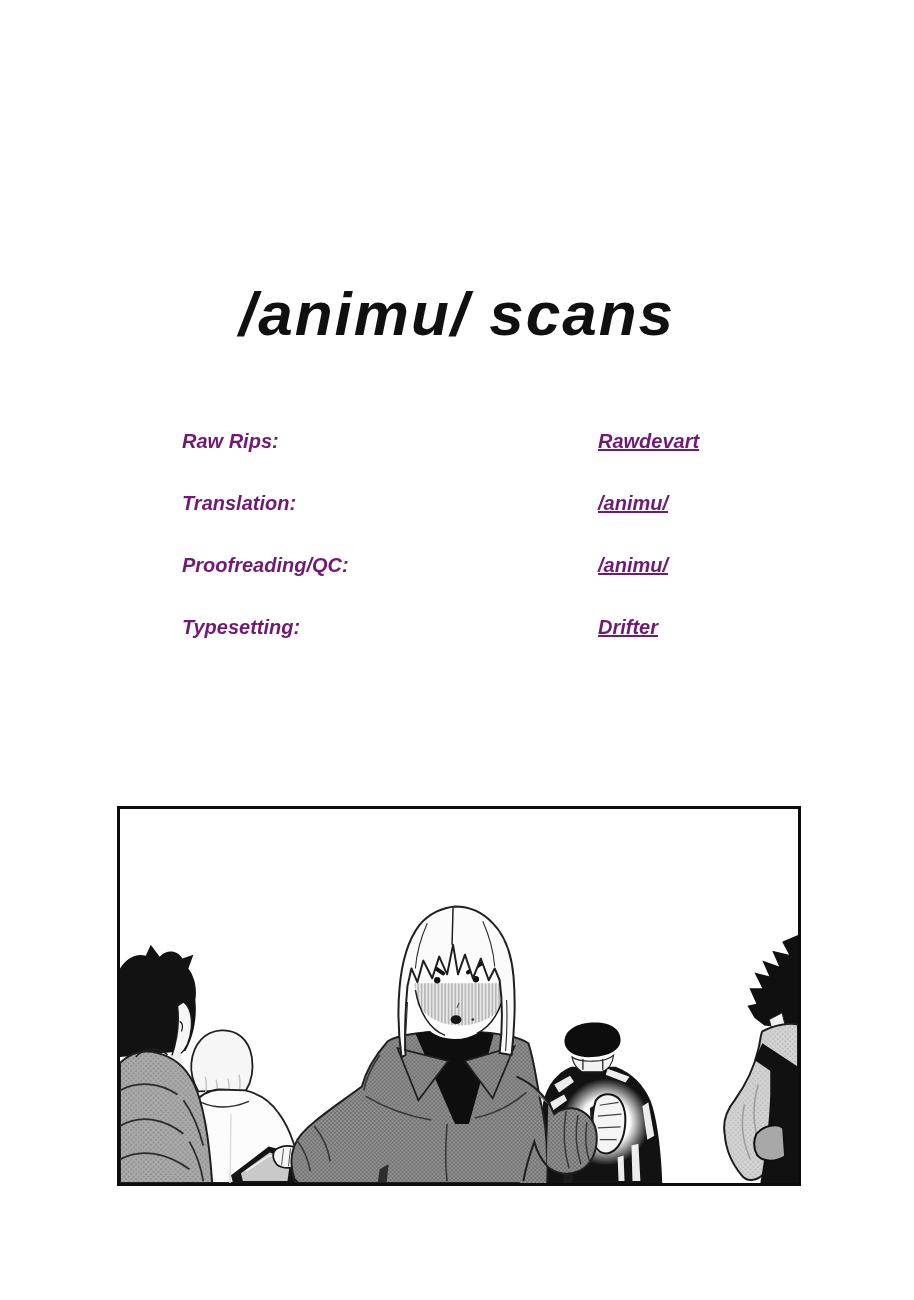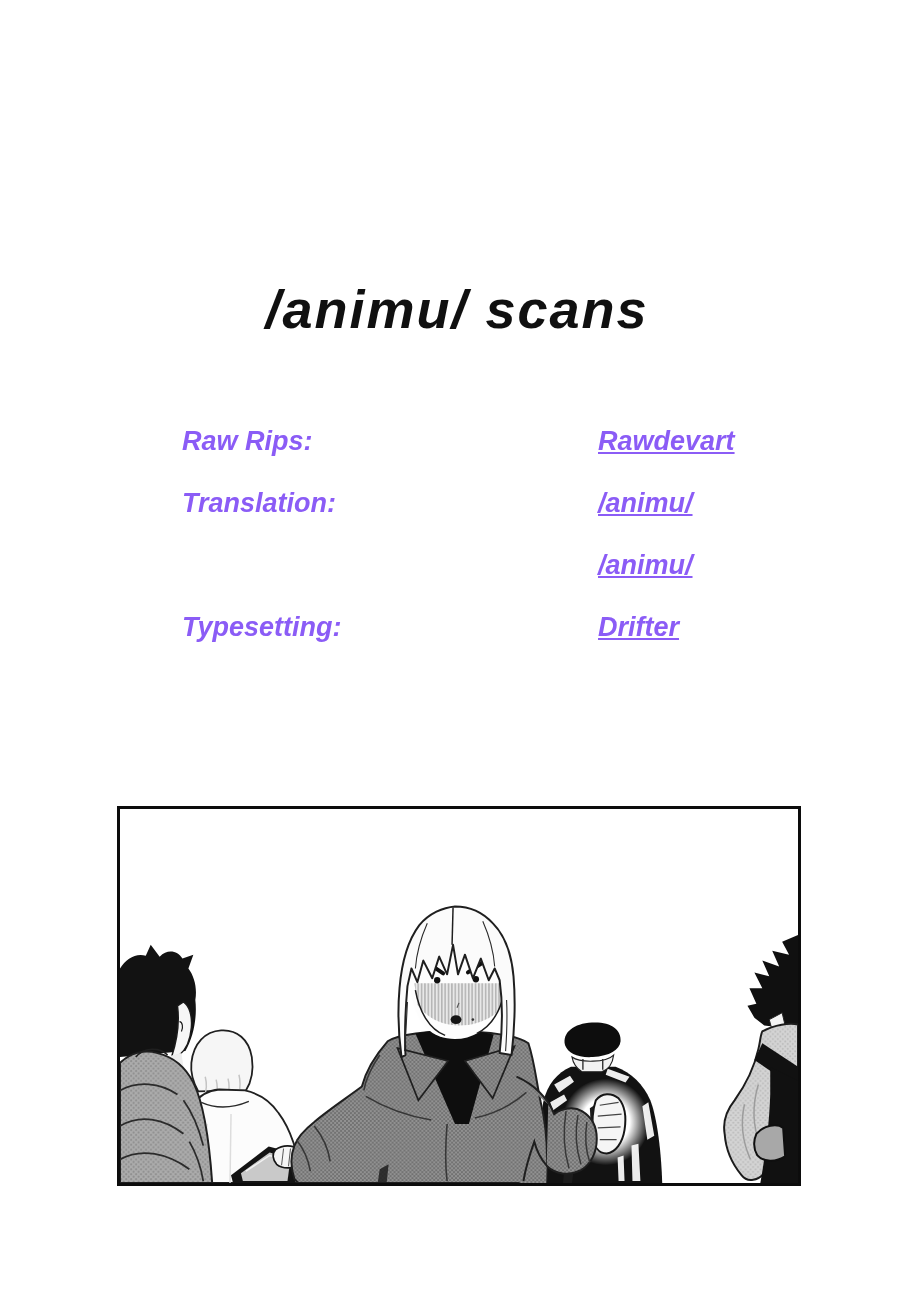--- a/index.html
+++ b/index.html
@@ -9,42 +9,42 @@
     background: #ffffff;
     font-family: "Liberation Sans", sans-serif;
     color: #111;
     overflow: hidden;
   }
   .page-title {
     position: absolute;
     top: 278px; left: 0;
     width: 914px;
     text-align: center;
-    font-size: 54px;
+    font-size: 62px;
     font-style: italic;
     font-weight: bold;
     letter-spacing: 2px;
     color: #101010;
   }
   .credits {
     position: absolute;
     left: 182px; top: 410px;
     width: 560px;
   }
   .credit-row {
     position: relative;
     height: 62px;
     display: flex;
     align-items: center;
   }
   .credit-role, .credit-name {
-    font-size: 27px;
+    font-size: 20px;
     font-style: italic;
     font-weight: bold;
-    color: #8b5cf6;
+    color: #701a75;
     white-space: nowrap;
   }
   .credit-name {
     position: absolute;
     left: 416px;
     text-decoration: underline;
   }
   .manga-panel {
     position: absolute;
     left: 117px; top: 806px;
@@ -62,20 +62,21 @@
 <div class="credits">
   <div class="credit-row">
     <span class="credit-role">Raw Rips:</span>
     <span class="credit-name">Rawdevart</span>
   </div>
   <div class="credit-row">
     <span class="credit-role">Translation:</span>
     <span class="credit-name">/animu/</span>
   </div>
   <div class="credit-row">
+    <span class="credit-role">Proofreading/QC:</span>
     <span class="credit-name">/animu/</span>
   </div>
   <div class="credit-row">
     <span class="credit-role">Typesetting:</span>
     <span class="credit-name">Drifter</span>
   </div>
 </div>
 
 <div class="manga-panel">
   <svg viewBox="0 0 684 380" preserveAspectRatio="none">

